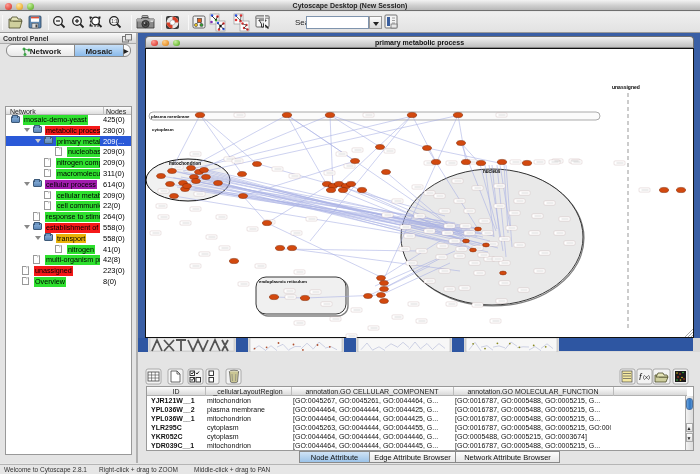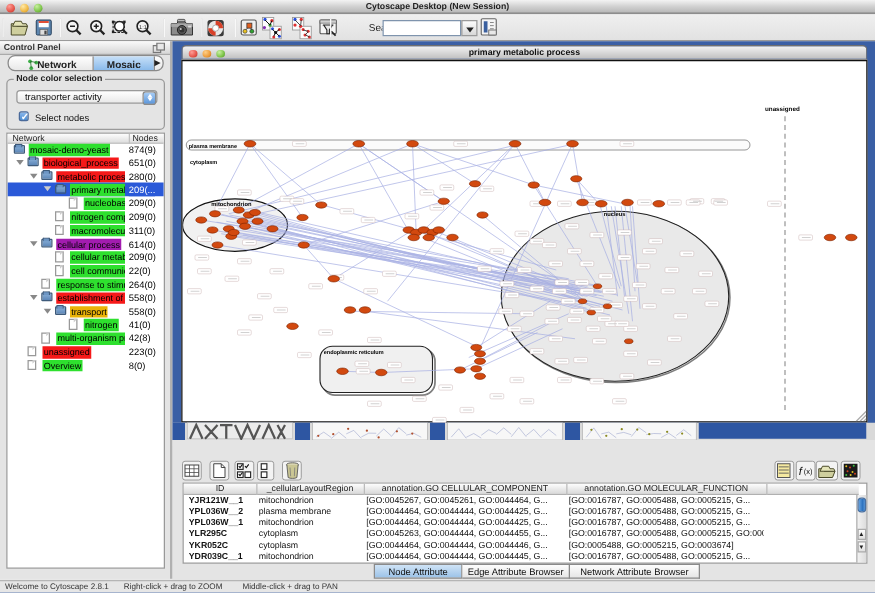--- a/index.html
+++ b/index.html
@@ -221,43 +221,31 @@
     <span class="seg" style="left:0;width:67px"><svg width="9" height="10" viewBox="0 0 9 10" style="position:absolute;left:15px;top:2px">
           <circle cx="2" cy="2" r="1.5" fill="#3fae49"></circle>
           <circle cx="7" cy="3" r="1.5" fill="#3fae49"></circle>
           <circle cx="3" cy="7.5" r="1.5" fill="#3fae49"></circle>
           <line x1="2" y1="2" x2="7" y2="3" stroke="#2a7a33" stroke-width="0.7"></line>
           <line x1="2.5" y1="2.5" x2="3" y2="7.5" stroke="#2a7a33" stroke-width="0.7"></line>
         </svg><span style="margin-left:10px">Network</span></span>
     <span class="seg" id="tab-mosaic">Mosaic</span>
     <span class="seg" style="left:113px;width:12px;font-size:6px">▶</span>
   </div>
-  <div id="groupbox">
-    <span class="gt">Node color selection</span>
-    <div id="combo">transporter activity<span class="sp"></span></div>
-    <span id="cbx"></span>
-      <span id="cbxlbl">Select nodes</span>
-  </div>
   <div id="treebox">
     <div id="treehdr">
         <span style="left:4px">Network</span>
         <span style="left:100px">Nodes</span>
         <span class="d"></span>
       </div>
     <div id="treerows">
 <div class="trow">
           <span class="fold" style="left:5px"></span>
           <span class="tl" style="left:17px;background:#2ee02e;max-width:77px;overflow:hidden">mosaic-demo-yeast</span>
-          <span class="tv" style="">874(9)</span>
-        </div>
-<div class="trow">
-          <span class="tri" style="left:7px;border-top-color:#888"></span>
-          <span class="fold" style="left:16px"></span>
-          <span class="tl" style="left:28px;background:#f51919;max-width:66px;overflow:hidden">biological_process</span>
-          <span class="tv" style="">651(0)</span>
+          <span class="tv" style="">425(0)</span>
         </div>
 <div class="trow">
           <span class="tri" style="left:18px;border-top-color:#888"></span>
           <span class="fold" style="left:27px"></span>
           <span class="tl" style="left:39px;background:#f51919;max-width:55px;overflow:hidden">metabolic process</span>
           <span class="tv" style="">280(0)</span>
         </div>
 <div class="trow sel">
           <span class="tri" style="left:29px;border-top-color:#ccc"></span>
           <span class="fold" style="left:38px"></span>

